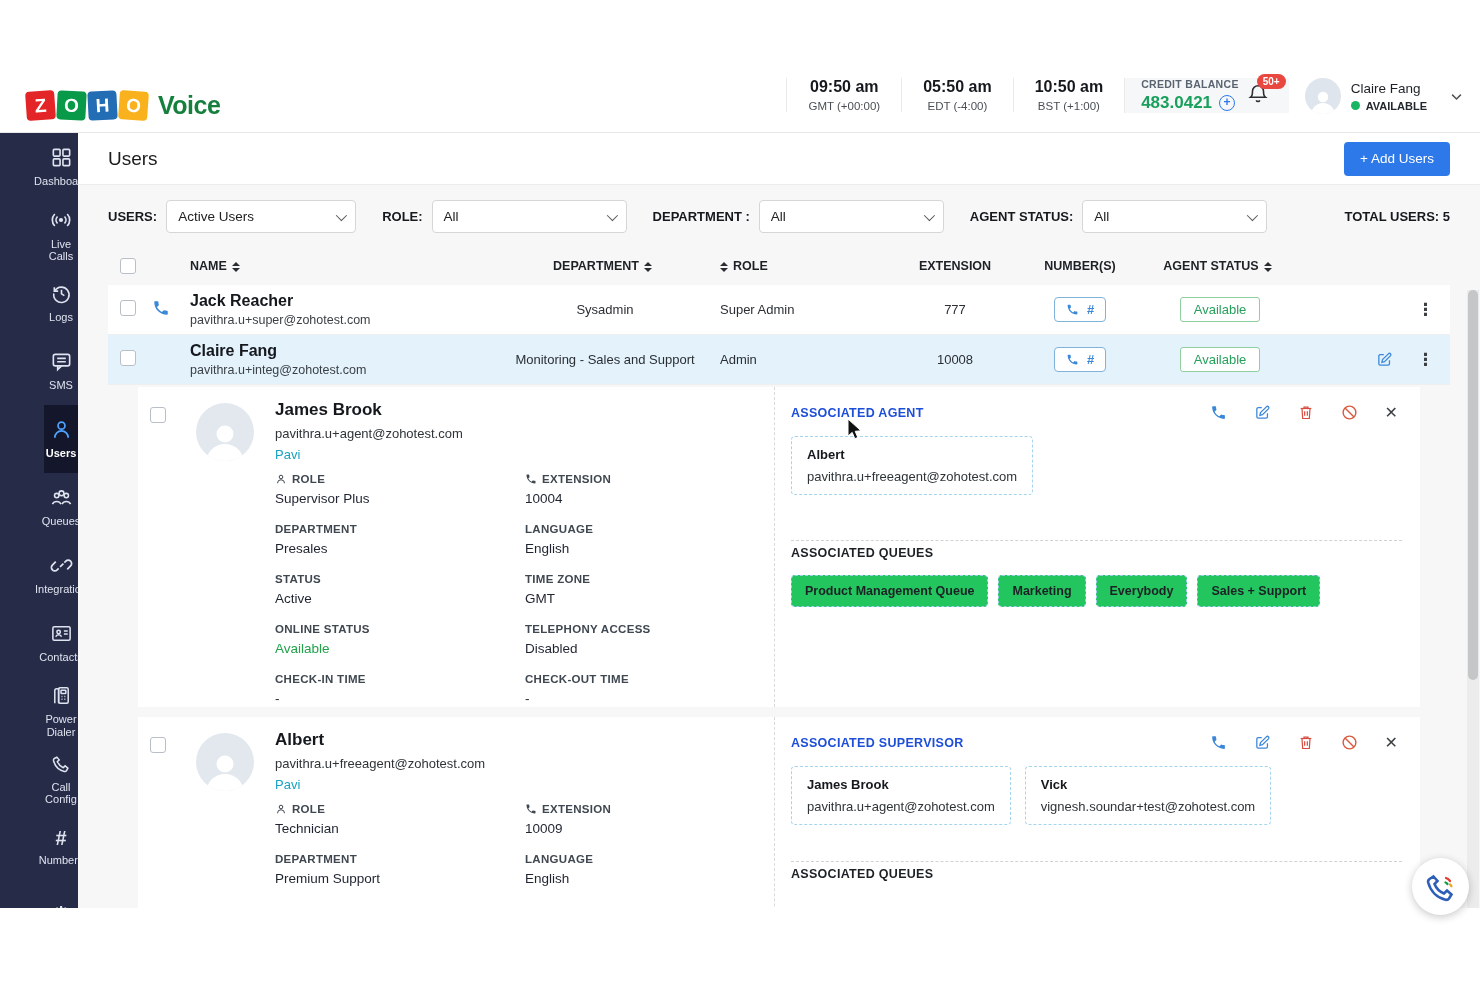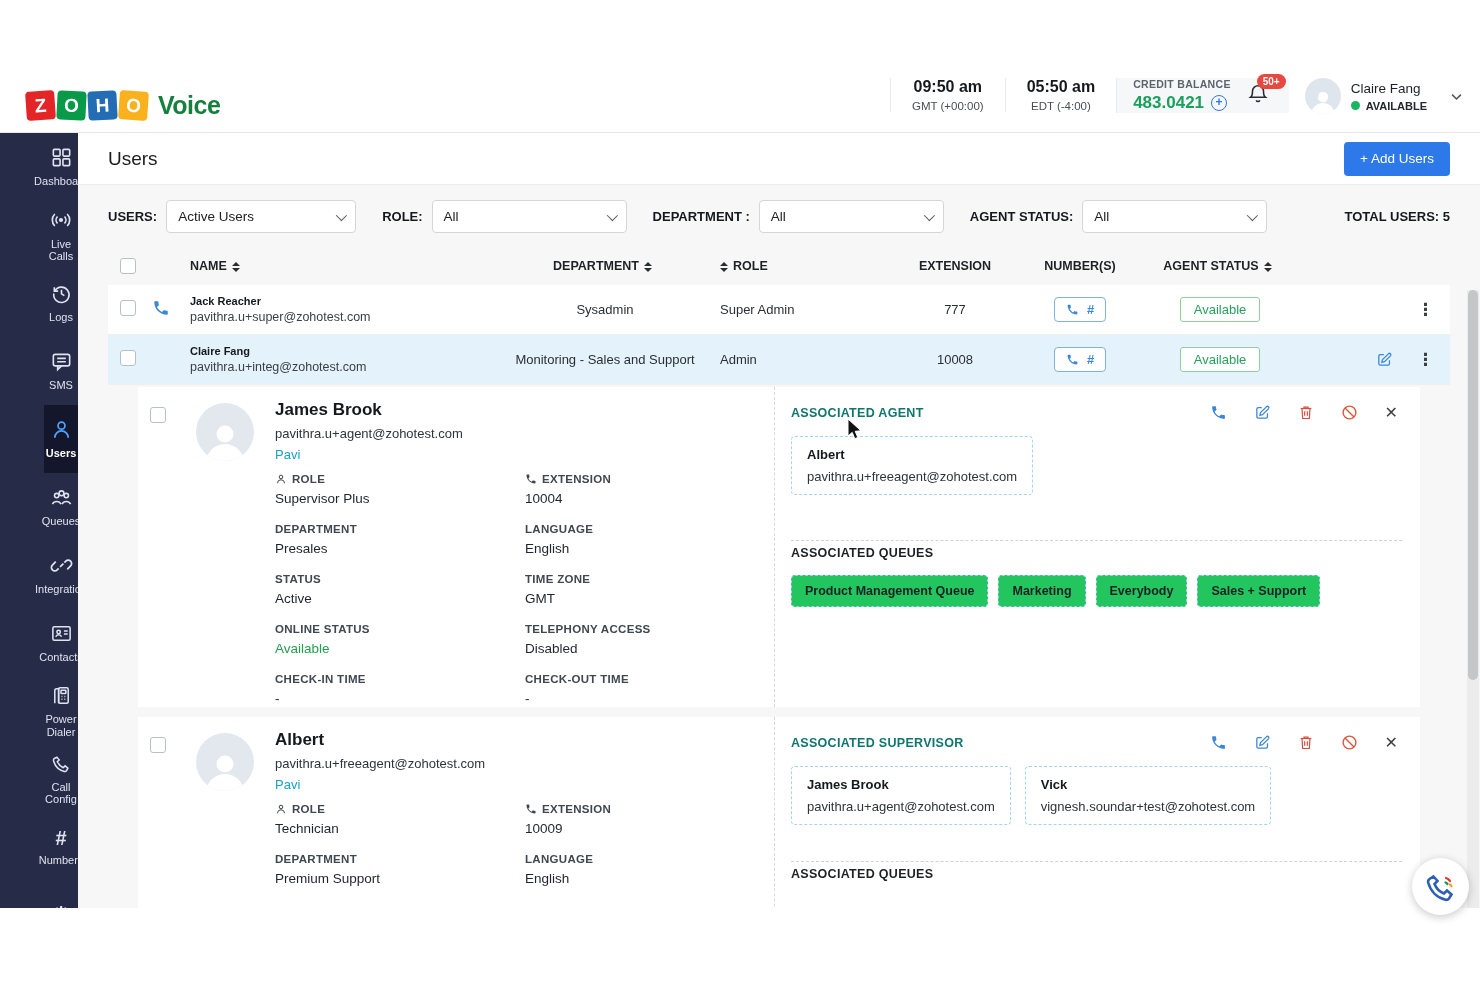--- a/index.html
+++ b/index.html
@@ -13,21 +13,21 @@
   .lbox { width:29px; height:29px; border-radius:4px; color:#fff; font-weight:bold; font-size:19px; display:flex; align-items:center; justify-content:center; }
   .lbox:nth-child(1){ background:#e42527; transform:rotate(-4deg); }
   .lbox:nth-child(2){ background:#089949; transform:rotate(3deg); }
   .lbox:nth-child(3){ background:#226db4; transform:rotate(-3deg); }
   .lbox:nth-child(4){ background:#f9b21d; transform:rotate(4deg); }
   .logo-product { font-size:25px; font-weight:bold; color:#15803d; letter-spacing:-0.5px; }
   .appbar-right { margin-left:auto; display:flex; align-items:flex-start; height:100%; }
   .clock { display:flex; flex-direction:column; justify-content:center; align-items:center; padding:0 21px; border-left:1px solid #eaeaea; }
   .clock .t { font-size:16px; font-weight:bold; color:#15181d; }
   .clock .z { font-size:11.5px; color:#4a4f55; margin-top:4px; }
-  .credit-panel { display:flex; align-items:center; gap:16px; background:#f6f7f8; padding:0 20px 0 16px; border-left:1px solid #eaeaea; }
+  .credit-panel { display:flex; align-items:center; gap:8px; background:#f6f7f8; padding:0 20px 0 16px; border-left:1px solid #eaeaea; }
   .credit-col { display:flex; flex-direction:column; justify-content:center; }
   .credit-label { font-size:10.5px; font-weight:bold; color:#5a6470; letter-spacing:.3px; }
   .credit-row { display:flex; align-items:center; gap:7px; margin-top:3px; }
   .credit-val { font-size:17px; font-weight:bold; color:#19a05c; }
   .plus-circ { width:16px; height:16px; border:1.4px solid #2d79ea; border-radius:50%; color:#2d79ea; font-size:12px; line-height:13px; text-align:center; font-weight:bold; }
   .bell-wrap { position:relative; align-self:center; }
   .badge-50 { position:absolute; top:-9px; left:10px; background:#e8483f; color:#fff; font-size:10px; font-weight:bold; border-radius:9px; padding:2px 6px; }
   .user-cluster { display:flex; align-items:center; gap:10px; padding:0 16px 0 16px; background:#fff; }
   .avatar-sm { width:36px; height:36px; border-radius:50%; background:#dfe5ec; overflow:hidden; display:flex; align-items:flex-end; justify-content:center; }
   .uc-name { font-size:13.5px; color:#1d2127; }
@@ -62,21 +62,21 @@
   .th-c { text-align:center; }
   .sort { display:inline-flex; flex-direction:column; margin:0 5px; vertical-align:middle; }
   .sort i { width:0; height:0; border-left:4px solid transparent; border-right:4px solid transparent; display:block; }
   .sort .u { border-bottom:4.5px solid #2a2e33; margin-bottom:2px; }
   .sort .d { border-top:4.5px solid #2a2e33; }
 
   .rowlist { margin:0 30px; }
   .trow { height:50px; background:#fff; border-bottom:1px solid #efefef; }
   .trow.hl { background:#e3f2fb; }
   .cbx { width:16px; height:16px; border:1.5px solid #b9bfc7; border-radius:3px; background:#fff; margin-left:12px; }
-  .nm { font-size:11px; font-weight:bold; color:#15181d; }
+  .nm { font-size:16px; font-weight:bold; color:#15181d; }
   .em { font-size:12.5px; color:#3a3f45; margin-top:3px; }
   .cell-c { text-align:center; font-size:13px; color:#2b2f34; }
   .cell-l { font-size:13px; color:#2b2f34; }
   .num-badge { display:inline-flex; align-items:center; gap:8px; border:1px solid #7fb3da; border-radius:4px; padding:4px 11px; background:#fff; cursor:pointer; }
   .num-badge .hash { color:#3b87d8; font-weight:bold; font-size:13px; }
   .status-badge { display:inline-block; border:1px solid #8fcf9f; color:#28a05c; border-radius:3px; padding:4px 13px; font-size:13px; background:#fff; }
   .c-act { display:flex; justify-content:flex-end; align-items:center; gap:24px; padding-right:16px; }
   .kebab { font-size:17px; color:#3c4043; font-weight:bold; line-height:1; cursor:pointer; }
 
   
@@ -89,21 +89,21 @@
   .avatar-lg { position:absolute; left:58px; top:16px; width:58px; height:58px; border-radius:50%; background:#e2e8ee; overflow:hidden; display:flex; align-items:flex-end; justify-content:center; }
   .p-info { position:absolute; left:137px; top:13px; }
   .p-name { font-size:17px; font-weight:bold; color:#15181d; }
   .p-email { font-size:13px; color:#2f3438; margin-top:6px; }
   .p-link { font-size:13px; color:#17a2c3; margin-top:6px; cursor:pointer; }
   .fields { position:absolute; left:137px; top:86px; display:grid; grid-template-columns:250px 250px; row-gap:17px; }
   .fld .fl { font-size:11.5px; color:#3f4750; letter-spacing:.3px; display:flex; align-items:center; gap:5px; font-weight:bold; }
   .fld .fv { font-size:13.5px; color:#1f2430; margin-top:6px; }
   .fv.green { color:#21a24b; }
   .assoc-head { display:flex; align-items:center; padding-top:17px; }
-  .assoc-title { font-size:12.5px; font-weight:bold; color:#0f766e; letter-spacing:.3px; }
+  .assoc-title { font-size:12.5px; font-weight:bold; color:#1d4ed8; letter-spacing:.3px; }
   .act-icons { margin-left:auto; display:flex; gap:27px; align-items:center; padding-right:18px; }
   .act-icons .x { font-size:16px; color:#3c4043; cursor:pointer; line-height:1; }
   .assoc-cards { display:flex; gap:14px; margin-top:15px; }
   .acard { border:1px dashed #a5d4ee; border-radius:4px; padding:10px 15px; background:#fff; min-width:215px; }
   .acard .an { font-size:13px; font-weight:bold; color:#15181d; }
   .acard .ae { font-size:13px; color:#2f3438; margin-top:7px; }
   .dotline { border-top:1px dashed #ced3d7; margin-right:14px; }
   .card1 .dotline { margin-top:45px; }
   .card2 .dotline { margin-top:36px; }
   .queues-title { font-size:12.5px; font-weight:bold; color:#1d2126; letter-spacing:.3px; margin-top:5px; }
@@ -132,20 +132,24 @@
       <div class="logo-product">Voice</div>
     </div>
     <div class="appbar-right">
       <div class="clock">
         <div class="t">09:50 am</div>
         <div class="z">GMT (+00:00)</div>
       </div>
       <div class="clock">
         <div class="t">05:50 am</div>
         <div class="z">EDT (-4:00)</div>
+      </div>
+      <div class="clock">
+        <div class="t">10:50 am</div>
+        <div class="z">BST (+1:00)</div>
       </div>
       <div class="credit-panel">
         <div class="credit-col">
           <div class="credit-label">CREDIT BALANCE</div>
           <div class="credit-row">
             <span class="credit-val">483.0421</span>
             <span class="plus-circ">+</span>
           </div>
         </div>
         <div class="bell-wrap">

